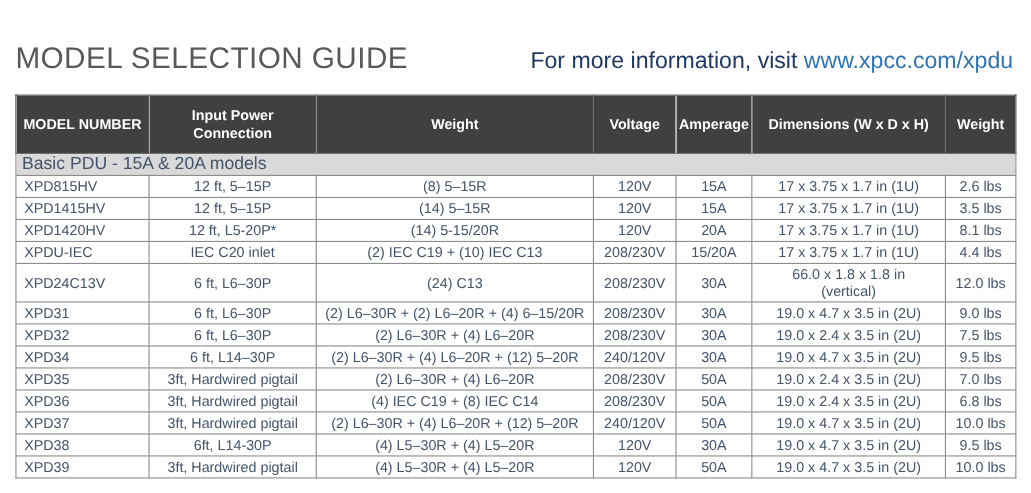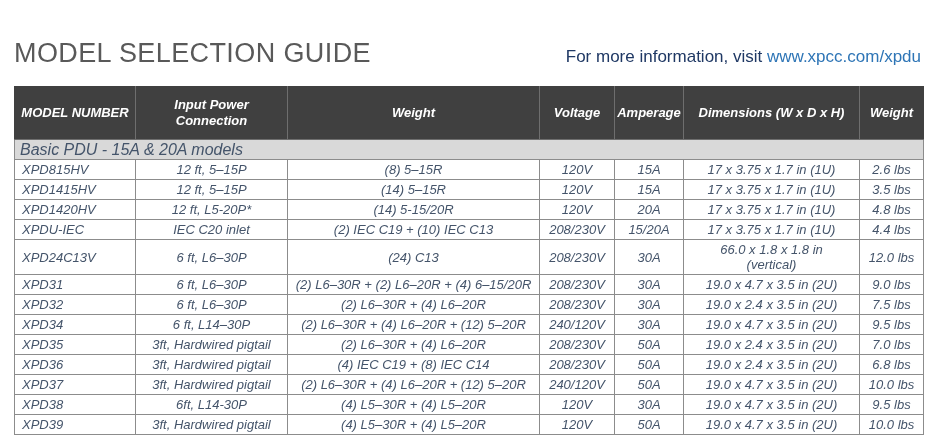--- a/index.html
+++ b/index.html
@@ -15,33 +15,32 @@
 
   .header-bar {
     position: absolute; top: 6px; left: 14px; right: 16px;
     display: flex; justify-content: space-between; align-items: baseline;
   }
   .page-title {
     font-size: 27px; font-weight: 400; letter-spacing: 0.4px;
     color: var(--title, #595959);
   }
   .info-line {
-    font-size: 17px; color: var(--info-text, #1f3864);
+    font-size: 21px; color: var(--info-text, #1f3864);
     white-space: nowrap;
     padding-left: 48px;
   }
   .info-link {
     color: var(--link, #2e75b6); text-decoration: none; cursor: pointer;
   }
 
   .table-wrap { position: absolute; top: 54px; left: 14px; }
   table.model-table {
     border-collapse: collapse; table-layout: fixed; width: 909px;
     font-size: 13px;
-    font-style: italic;
   }
   table.model-table th, table.model-table td {
     border: 1px solid var(--border, #8c8c8c);
     overflow: hidden;
   }
   table.model-table th {
     background: var(--header-bg, #404040);
     color: var(--header-text, #ffffff);
     font-weight: bold; font-size: 13px;
     padding: 10px 2px; line-height: 16px; text-align: center;
@@ -126,21 +125,21 @@
             <td class="col-dimensions">17 x 3.75 x 1.7 in (1U)</td>
             <td class="col-weight">3.5 lbs</td>
           </tr>
           <tr class="data-row">
             <td class="col-model">XPD1420HV</td>
             <td class="col-input">12 ft, L5-20P*</td>
             <td class="col-outlets">(14) 5-15/20R</td>
             <td class="col-voltage">120V</td>
             <td class="col-amperage">20A</td>
             <td class="col-dimensions">17 x 3.75 x 1.7 in (1U)</td>
-            <td class="col-weight">4.8 lbs</td>
+            <td class="col-weight">8.1 lbs</td>
           </tr>
           <tr class="data-row">
             <td class="col-model">XPDU-IEC</td>
             <td class="col-input">IEC C20 inlet</td>
             <td class="col-outlets">(2) IEC C19 + (10) IEC C13</td>
             <td class="col-voltage">208/230V</td>
             <td class="col-amperage">15/20A</td>
             <td class="col-dimensions">17 x 3.75 x 1.7 in (1U)</td>
             <td class="col-weight">4.4 lbs</td>
           </tr>

